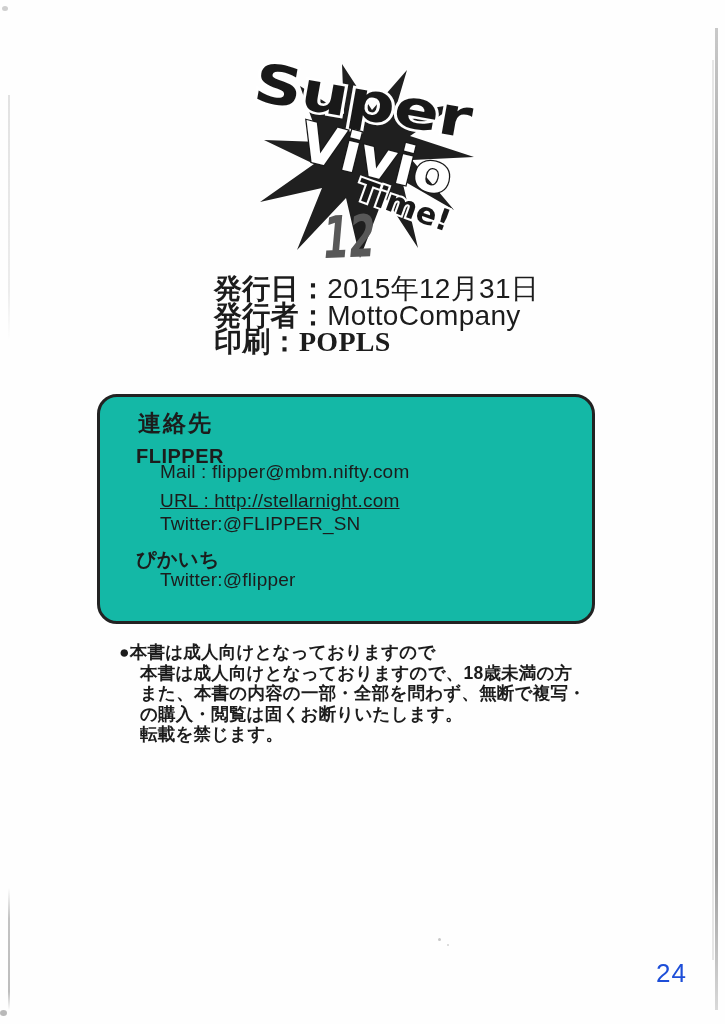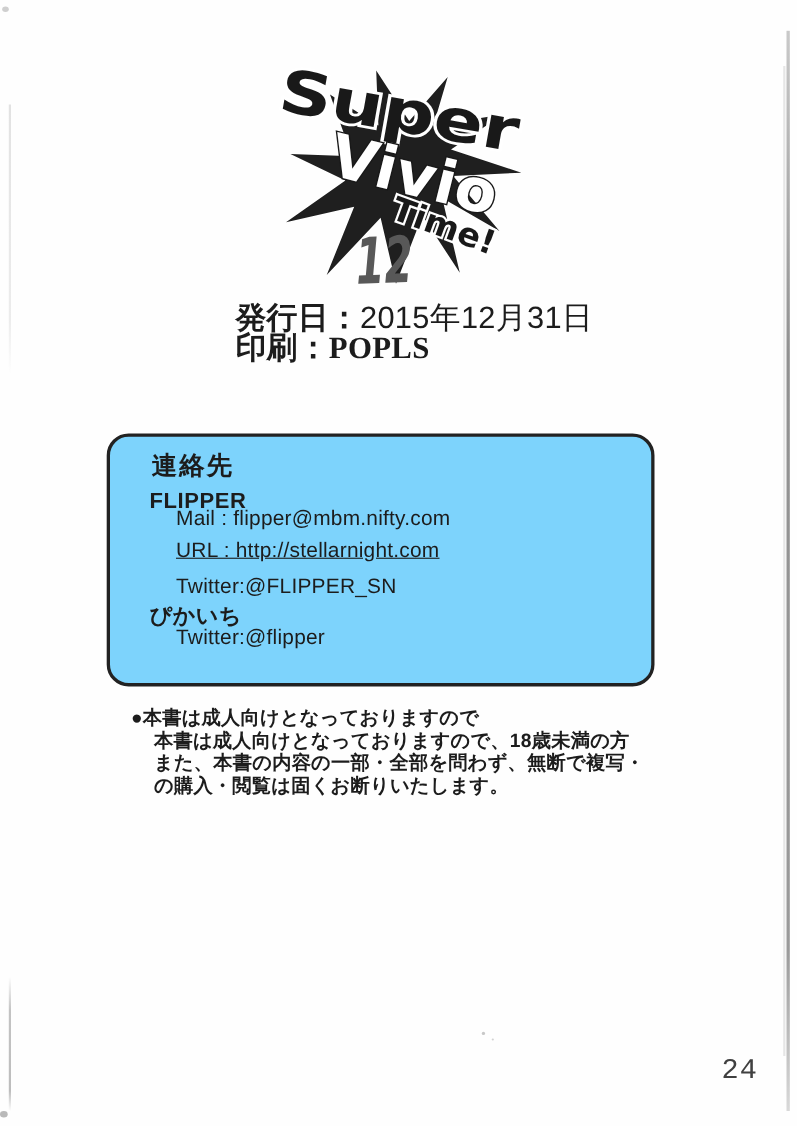--- a/index.html
+++ b/index.html
@@ -43,47 +43,47 @@
     position:absolute;left:214px;top:276px;width:300px;
     font-size:28px;line-height:26.5px;letter-spacing:.3px;white-space:nowrap;
   }
   .colophon .lbl{font-weight:600;}
   .colophon .val{font-weight:500;}
   .serif{font-family:"Liberation Serif",serif;font-weight:600;}
 
   
   .contact-box{
     position:absolute;left:97px;top:394px;width:492px;height:224px;
-    border:3px solid #222;border-radius:20px;background:#7dd3fc;
+    border:3px solid #222;border-radius:20px;background:#14b8a6;
   }
   .contact-heading{
     position:absolute;left:38px;top:11px;
     font-size:23px;font-weight:600;letter-spacing:2px;
   }
   .contact-name{position:absolute;left:36px;font-size:20px;font-weight:800;letter-spacing:.5px;}
   .contact-line{position:absolute;left:60px;font-size:19px;font-weight:500;letter-spacing:.2px;white-space:nowrap;}
   .cn1{top:48px;}
   .cl1{top:64px;}
   .cl2{top:93px;text-decoration:underline;}
-  .cl3{top:116px;margin-top:10px;}
+  .cl3{top:116px;}
   .cn2{top:149px;}
   .cl4{top:172px;}
 
   
   .notice{
     position:absolute;left:119px;top:642px;width:486px;
     font-size:17.5px;line-height:20.5px;font-weight:600;letter-spacing:.2px;
     white-space:nowrap;
   }
   .notice .body-line{padding-left:21px;}
 
   
   .page-number{
     position:absolute;left:656px;top:958px;
-    font-size:26px;color:#404040;font-weight:500;letter-spacing:1px;font-family:Liberation Mono, monospace;
+    font-size:26px;color:#1d4ed8;font-weight:500;letter-spacing:1px;
   }
 </style>
 </head>
 <body>
 
 <div class="page">
 
   <div class="scan-line-right-halo"></div>
   <div class="scan-line-right"></div>
   <div class="scan-line-left-top"></div>
@@ -101,36 +101,40 @@
       <text x="178" y="163" text-anchor="middle" font-size="30" fill="#191919" stroke="#ffffff" stroke-width="4" paint-order="stroke" transform="rotate(20 178 163)" textLength="98" lengthAdjust="spacingAndGlyphs">Time!</text>
       <text x="128" y="205" text-anchor="middle" font-size="58" font-style="italic" fill="#585858" transform="rotate(-2 128 205)" textLength="52" lengthAdjust="spacingAndGlyphs">12</text>
     </svg>
   </div>
 
   <div class="colophon">
     <div>
       <span class="lbl">発行日：</span><span class="val">2015年12月31日</span>
     </div>
     <div>
+      <span class="lbl">発行者：</span><span class="val">MottoCompany</span>
+    </div>
+    <div>
       <span class="lbl">印刷：</span><span class="serif">POPLS</span>
     </div>
   </div>
 
   <div class="contact-box">
     <div class="contact-heading">連絡先</div>
     <div class="contact-name cn1">FLIPPER</div>
     <div class="contact-line cl1">Mail : flipper@mbm.nifty.com</div>
     <div class="contact-line cl2">URL : http://stellarnight.com</div>
     <div class="contact-line cl3">Twitter:@FLIPPER_SN</div>
     <div class="contact-name cn2">ぴかいち</div>
     <div class="contact-line cl4">Twitter:@flipper</div>
   </div>
 
   <div class="notice">
     <div>●本書は成人向けとなっておりますので</div>
     <div class="body-line">本書は成人向けとなっておりますので、18歳未満の方</div>
     <div class="body-line">また、本書の内容の一部・全部を問わず、無断で複写・</div>
     <div class="body-line">の購入・閲覧は固くお断りいたします。</div>
+    <div class="body-line">転載を禁じます。</div>
   </div>
 
   <div class="page-number">24</div>
 
 </div>
 
 </body></html>

